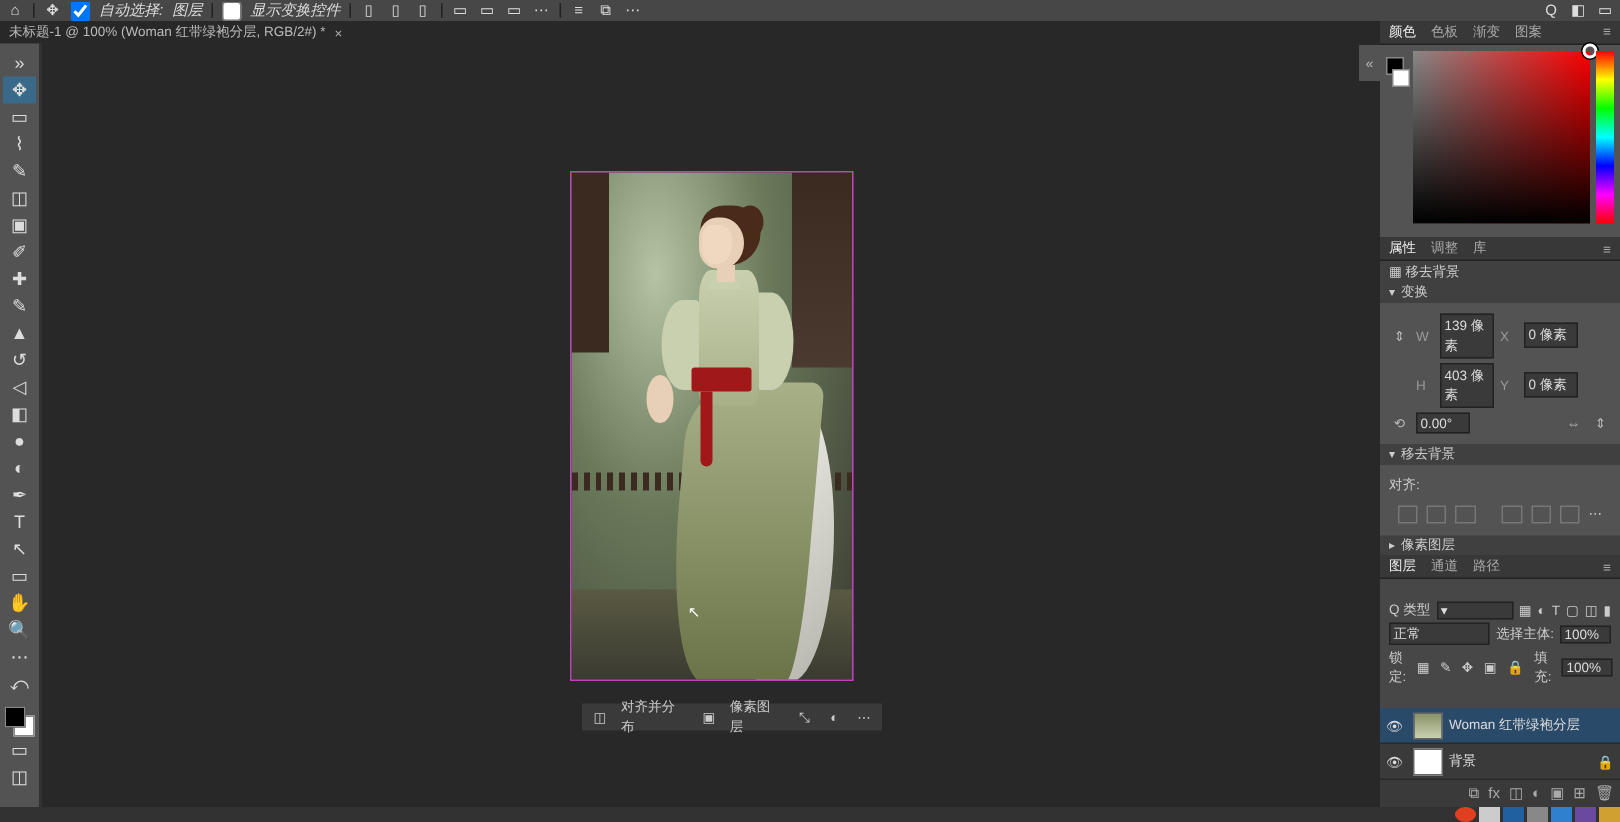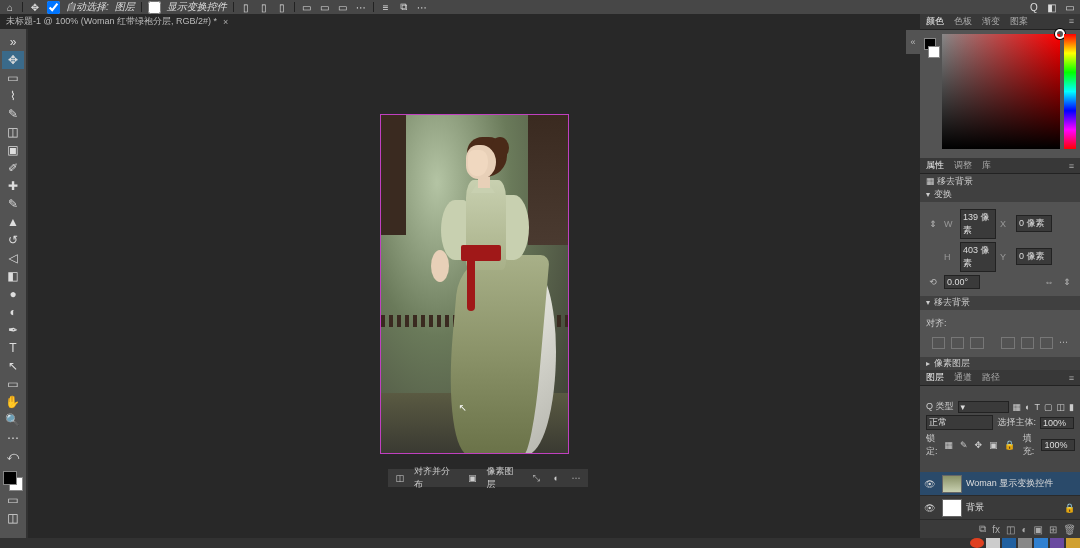--- a/index.html
+++ b/index.html
@@ -389,21 +389,21 @@
       <span>▣</span>
       <span>🔒</span>
       <span style="margin-left:auto">填充:</span>
       <span class="dd" style="flex:0 0 34px">100%</span>
     </div>
   </div>
   <div class="layerlist">
     <div class="layer-item sel">
       <span class="vis">👁</span>
       <span class="thumb img"></span>
-      <span>Woman 显示变换控件</span>
+      <span>Woman 红带绿袍分层</span>
     </div>
     <div class="layer-item">
       <span class="vis">👁</span>
       <span class="thumb white"></span>
       <span>背景</span>
       <span style="margin-left:auto">🔒</span>
     </div>
   </div>
   <div class="layers-footer">
     <span>⧉</span>

